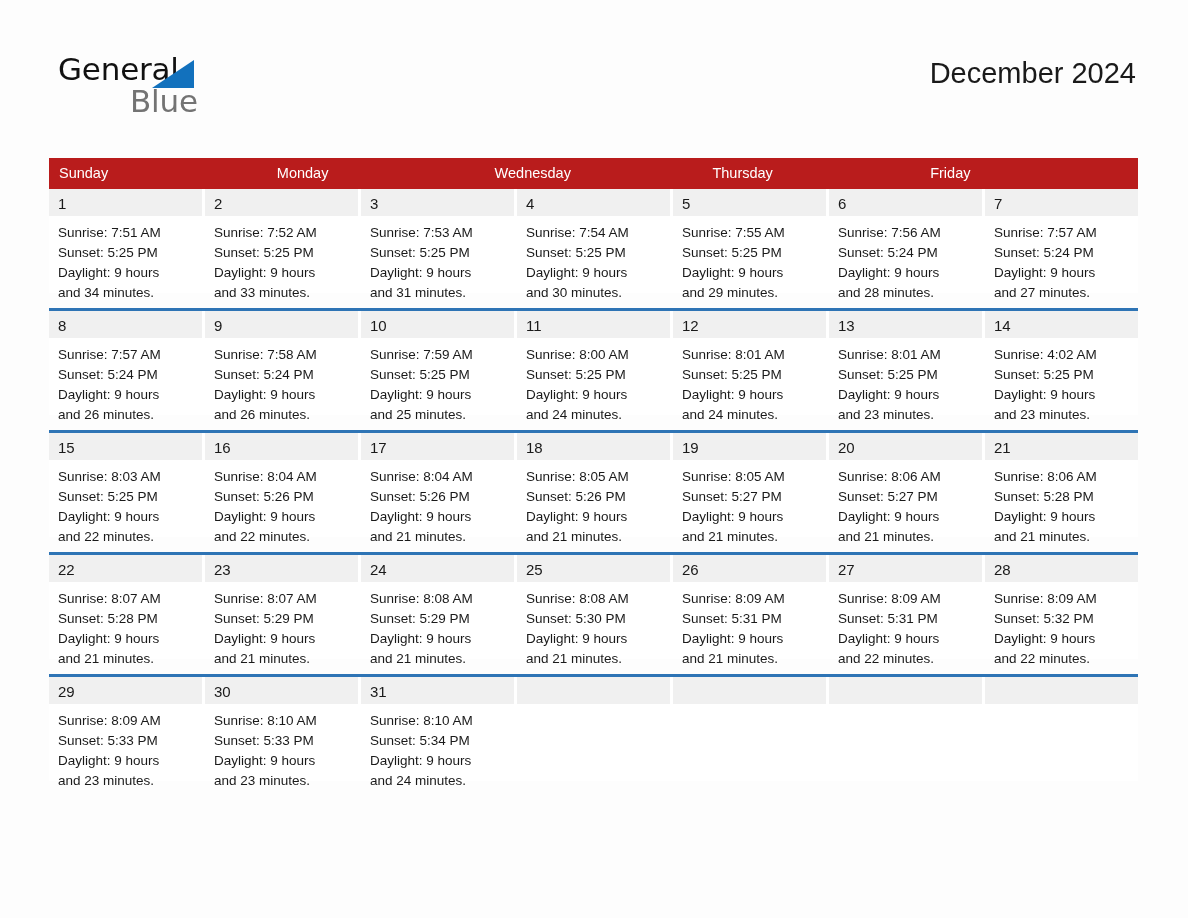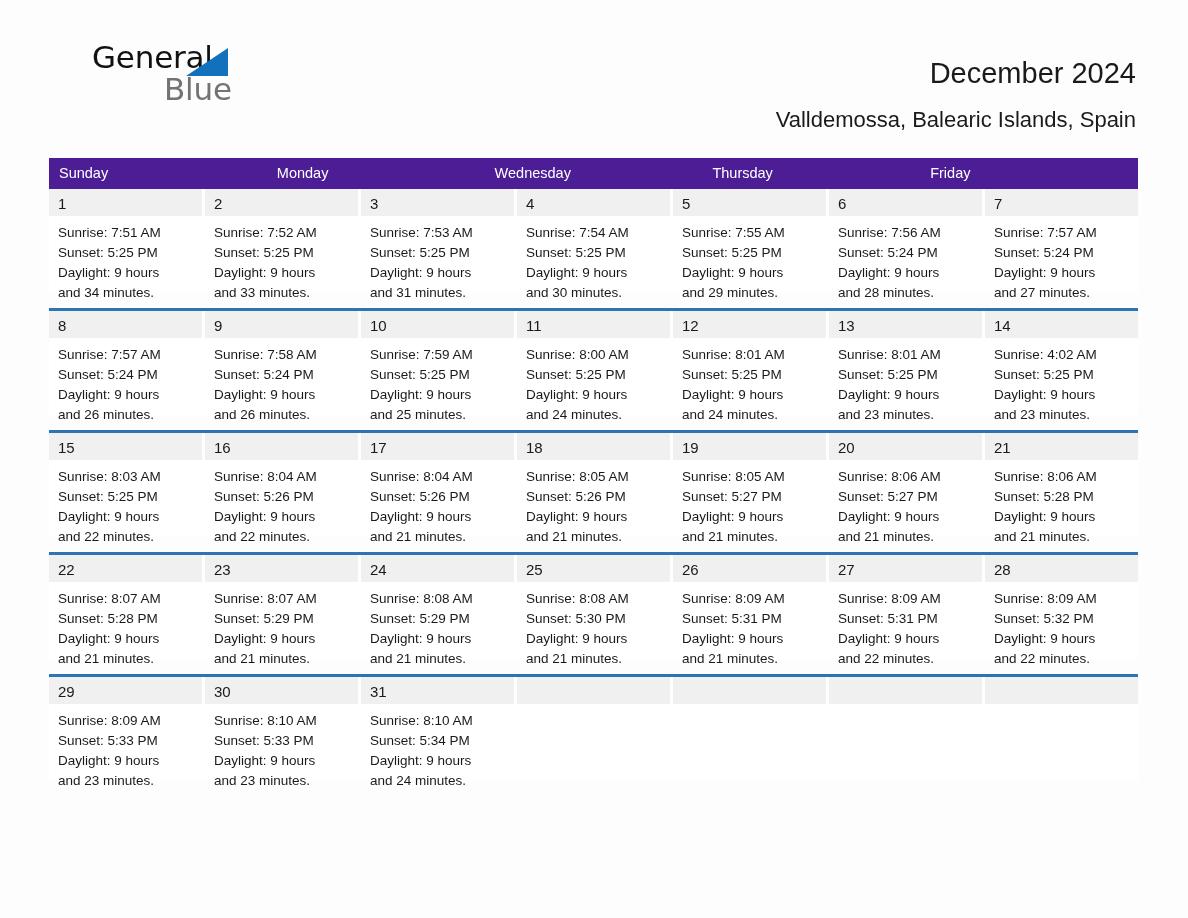--- a/index.html
+++ b/index.html
@@ -27,24 +27,23 @@
     position: absolute;
     left: 0;
     top: 0;
     width: 1188px;
     height: 152px;
   }
 
   .logo {
     position: absolute;
     left: 58px;
-    top: 40px;
+    top: 52px;
     width: 200px;
     height: 72px;
-    margin-left: 34px;
   }
   .logo-general {
     position: absolute;
     left: 0;
     top: 0;
     font-size: 31px;
     line-height: 34px;
     letter-spacing: -0.2px;
     color: #111111;
     font-family: "DejaVu Sans", sans-serif;
@@ -97,21 +96,21 @@
   .calendar {
     position: absolute;
     left: 49px;
     top: 158px;
     width: 1089px;
   }
 
   .weekday-row {
     display: flex;
     width: 100%;
-    background: #4c1d95;
+    background: #b91c1c;
     height: 31px;
   }
   .weekday-cell {
     flex: 1 1 0;
     box-sizing: border-box;
     padding: 6px 0 0 10px;
     font-size: 14.5px;
     line-height: 18px;
     color: #ffffff;
   }
@@ -173,21 +172,20 @@
   <div class="header">
 
     <div class="logo">
       <span class="logo-general">General</span>
       <span class="logo-tri"></span>
       <span class="logo-blue">Blue</span>
     </div>
 
     <div class="title-block">
       <div class="month-title">December 2024</div>
-      <div class="location-title">Valldemossa, Balearic Islands, Spain</div>
     </div>
 
   </div>
 
   <div class="calendar">
     <div class="weekday-row">
         <div class="weekday-cell">Sunday</div>
         <div class="weekday-cell">Monday</div>
         <div class="weekday-cell">Wednesday</div>
         <div class="weekday-cell">Thursday</div>

